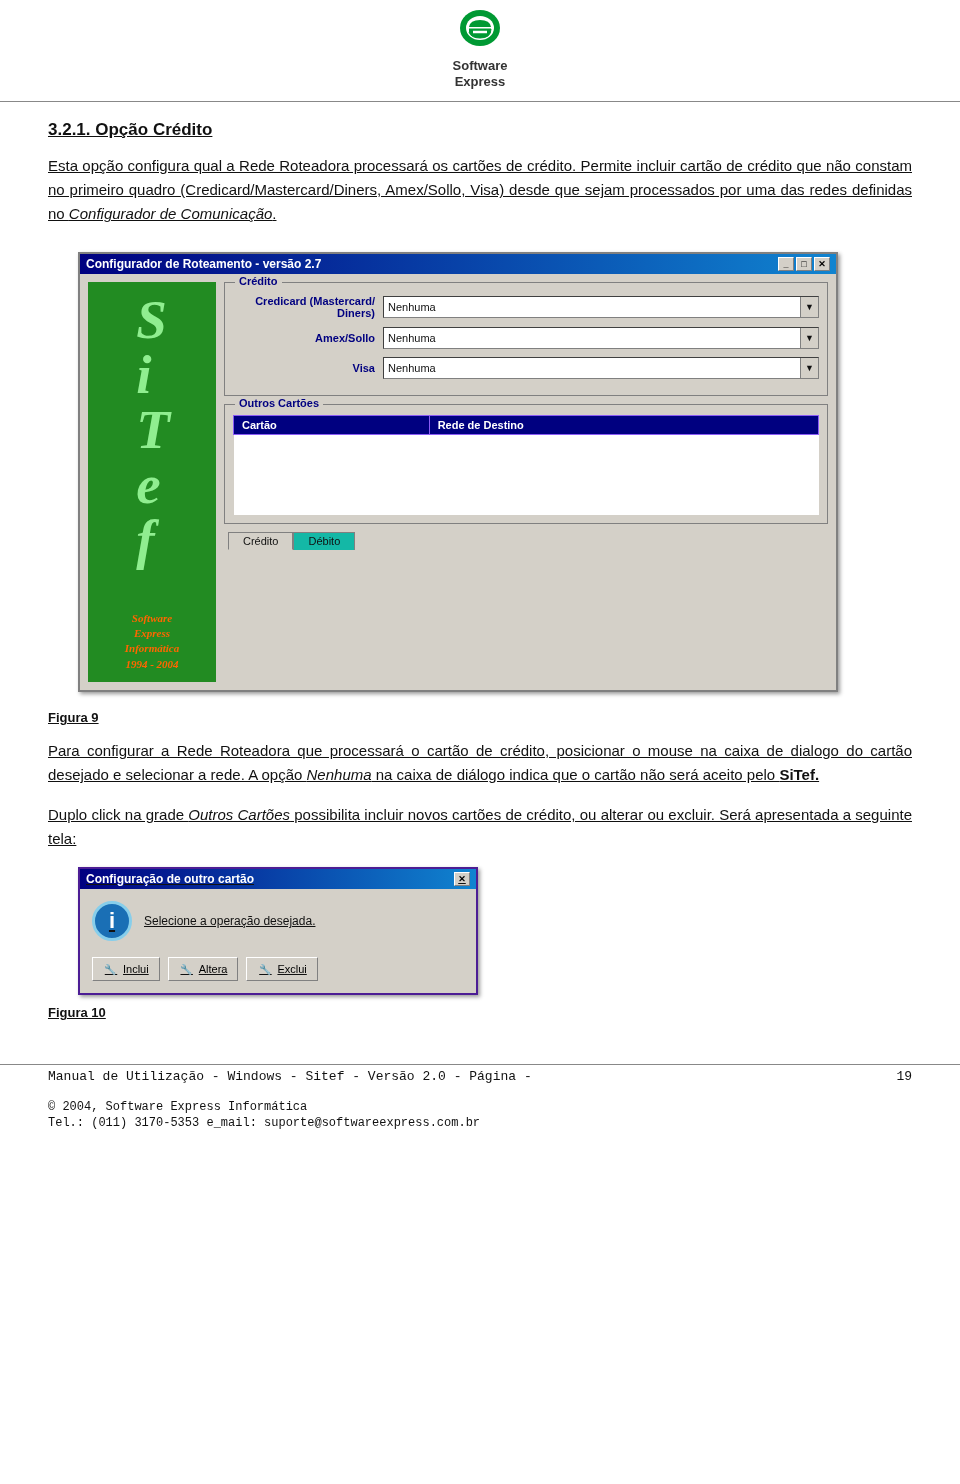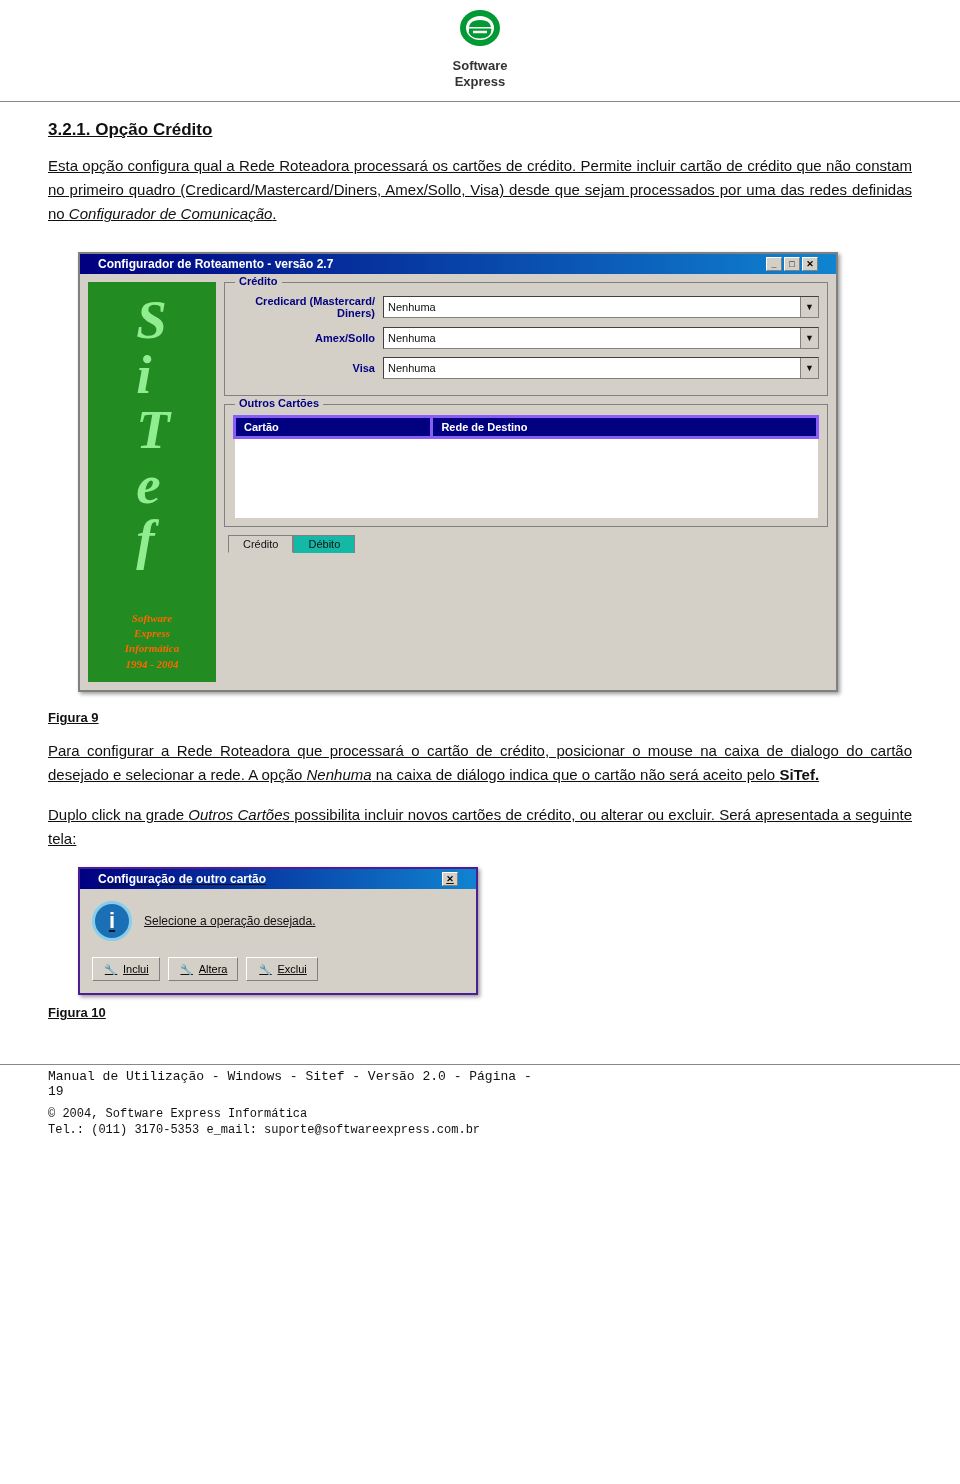--- a/index.html
+++ b/index.html
@@ -81,21 +81,21 @@
       background: #d4d0c8;
       font-family: 'Arial', sans-serif;
       font-size: 12px;
       width: 760px;
       box-shadow: 2px 2px 4px rgba(0,0,0,0.4);
     }
 
     .win-titlebar {
       background: linear-gradient(to right, #000080, #1084d0);
       color: white;
-      padding: 3px 18px;
+      padding: 3px 6px;
       display: flex;
       justify-content: space-between;
       align-items: center;
       font-size: 12px;
       font-weight: bold;
     }
 
     .win-titlebar-buttons {
       display: flex;
       gap: 2px;
@@ -219,21 +219,21 @@
       margin-top: 4px;
     }
 
     .outros-table th {
       background: #000080;
       color: white;
       padding: 3px 8px;
       font-size: 11px;
       font-weight: bold;
       text-align: left;
-      border: 3px solid #8b5cf6;
+      border: 1px solid #8b5cf6;
     }
 
     .outros-table td {
       background: white;
       height: 80px;
       vertical-align: top;
     }
 
     
     .win-tabs {
@@ -348,22 +348,21 @@
 
     .footer-content {
       padding: 4px 48px;
       font-family: 'Courier New', monospace;
       font-size: 13px;
     }
 
     .footer-row1 {
       display: flex;
       justify-content: space-between;
-      margin-bottom: 8px;
-      flex-direction: column;
+      margin-bottom: 16px;
     }
 
     .footer-row2, .footer-row3 {
       font-size: 12px;
       margin-top: 2px;
     }
 
     .select-value-wrap {
       display: flex;
       align-items: center;

